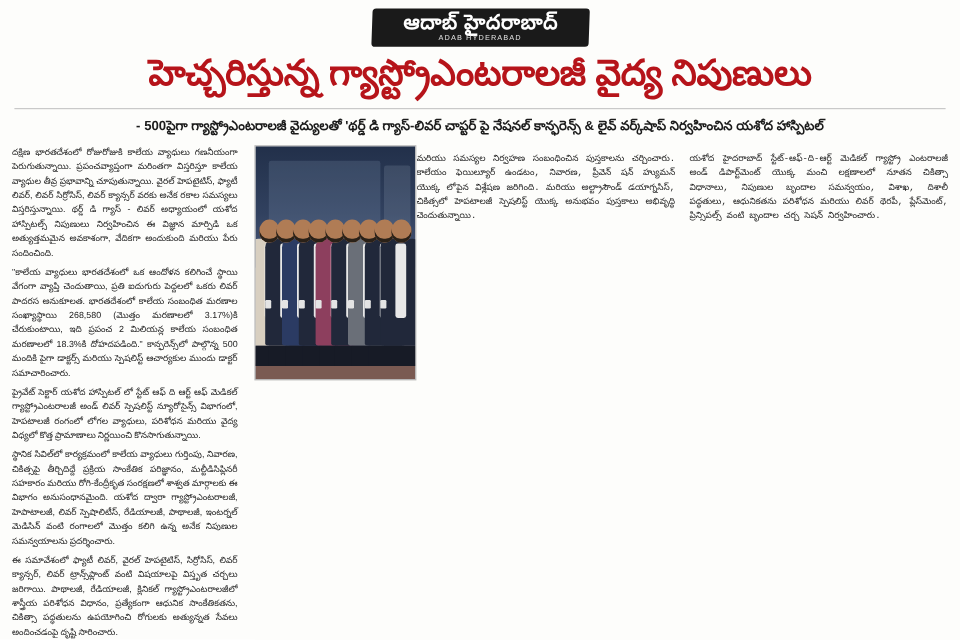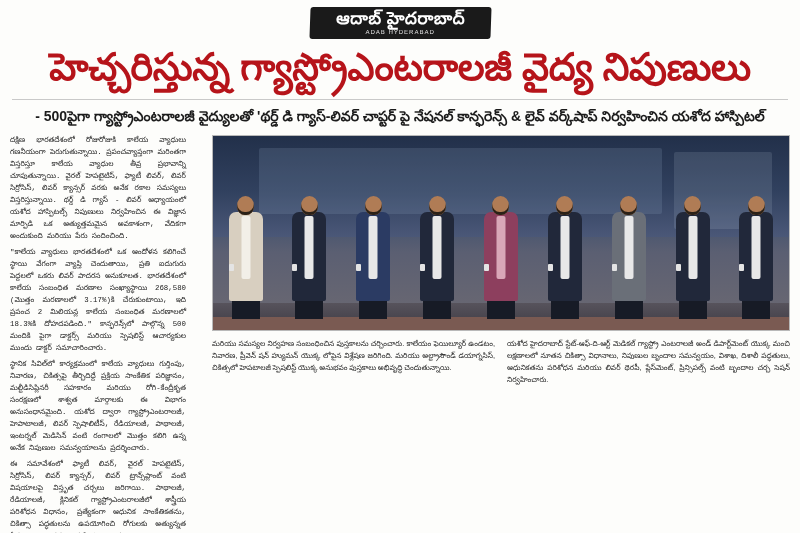--- a/index.html
+++ b/index.html
@@ -60,36 +60,36 @@
   }
   .headline-1 {
     font-size: 23px;
     font-weight: bold;
     color: #111111;
     line-height: 1.25;
     letter-spacing: -0.2px;
     padding: 0 6px;
   }
   .headline-2 {
-    font-size: 38px;
+    font-size: 30px;
     font-weight: bold;
     color: #b6141a;
     line-height: 1.22;
     margin-top: 4px;
     letter-spacing: -0.3px;
     padding: 0 6px;
   }
   .rule {
     height: 1px;
     background: #c9c9c9;
     margin: 9px 2px 7px 2px;
   }
   .subhead {
     text-align: center;
-    font-size: 14px;
+    font-size: 11px;
     font-weight: bold;
     color: #1b1b1b;
     line-height: 1.35;
     padding: 0 8px;
   }
 
   
   .content {
     display: flex;
     margin-top: 9px;
@@ -101,21 +101,21 @@
     flex: 0 0 192px;
     font-size: 7.4px;
     line-height: 1.62;
     color: #1c1c1c;
     text-align: justify;
     word-spacing: -0.3px;
   }
   .col-right {
     flex: 1 1 auto;
     display: flex;
-    flex-direction: column;
+    font-family: Liberation Mono, monospace;
   }
 
   
   .photo {
     position: relative;
     width: 100%;
     height: 196px;
     border: 1px solid #b9b9b9;
     background: linear-gradient(#2f3d57 0%, #41516e 42%, #5b5f72 60%, #6d6a72 100%);
     overflow: hidden;
@@ -228,21 +228,21 @@
     margin-top: 7px;
     font-size: 7.4px;
     line-height: 1.62;
     color: #1c1c1c;
     text-align: justify;
     column-count: 2;
     column-gap: 12px;
     word-spacing: -0.3px;
   }
   .col-right-text p { margin: 0 0 4px 0; }
-  .col-left p { margin: 0 16px 4px 0; font-family: Liberation Mono, monospace; }
+  .col-left p { margin: 0 4px 4px 0; }
 </style>
 </head>
 <body>
 
 <div class="page">
 
   <div class="masthead">
     <div class="logo-badge">
       <div class="logo-main">ఆదాబ్ హైదరాబాద్</div>
       <div class="logo-sub">ADAB HYDERABAD</div>
@@ -255,20 +255,21 @@
 
   <div class="rule"></div>
 
   <div class="subhead">- 500పైగా గ్యాస్ట్రోఎంటరాలజీ వైద్యులతో 'థర్డ్ డి గ్యాస్-లివర్ చాప్టర్ పై నేషనల్ కాన్ఫరెన్స్ &amp; లైవ్ వర్క్‌షాప్ నిర్వహించిన యశోద హాస్పిటల్</div>
 
   <div class="content">
 
     <div class="col-left">
       <p>దక్షిణ భారతదేశంలో రోజురోజుకి కాలేయ వ్యాధులు గణనీయంగా పెరుగుతున్నాయి. ప్రపంచవ్యాప్తంగా మరింతగా విస్తరిస్తూ కాలేయ వ్యాధుల తీవ్ర ప్రభావాన్ని చూపుతున్నాయి. వైరల్ హెపటైటిస్, ఫ్యాటీ లివర్, లివర్ సిర్రోసిస్, లివర్ క్యాన్సర్ వరకు అనేక రకాల సమస్యలు విస్తరిస్తున్నాయి. థర్డ్ డి గ్యాస్ - లివర్ అధ్యాయంలో యశోద హాస్పిటల్స్ నిపుణులు నిర్వహించిన ఈ విజ్ఞాన మార్పిడి ఒక అత్యుత్తమమైన అవకాశంగా, వేదికగా అందుకుంది మరియు పేరు సందించింది.</p>
       <p>"కాలేయ వ్యాధులు భారతదేశంలో ఒక ఆందోళన కలిగించే స్థాయి వేగంగా వ్యాప్తి చెందుతాయి, ప్రతి ఐదుగురు పెద్దలలో ఒకరు లివర్ పాదరస అనుకూలత. భారతదేశంలో కాలేయ సంబంధిత మరణాల సంఖ్యాస్థాయి 268,580 (మొత్తం మరణాలలో 3.17%)కి చేరుకుంటాయి, ఇది ప్రపంచ 2 మిలియన్ల కాలేయ సంబంధిత మరణాలలో 18.3%కి దోహదపడింది." కాన్ఫరెన్స్‌లో పాల్గొన్న 500 మందికి పైగా డాక్టర్స్ మరియు స్పెషలిస్ట్ ఆచార్యకుల ముందు డాక్టర్ సమాచారించారు.</p>
+      <p>ప్రైవేట్ సెక్టార్ యశోద హాస్పిటల్ లో స్టేట్ ఆఫ్ ది ఆర్ట్ ఆఫ్ మెడికల్ గ్యాస్ట్రోఎంటరాలజీ అండ్ లివర్ స్పెషలిస్ట్ న్యూరోసైన్స్ విభాగంలో, హెపటాలజీ రంగంలో లోగల వ్యాధులు, పరిశోధన మరియు వైద్య విధ్యలో కొత్త ప్రామాణాలు నిర్ణయించి కొనసాగుతున్నాయి.</p>
       <p>స్థానిక సివిల్‌లో కార్యక్రమంలో కాలేయ వ్యాధులు గుర్తింపు, నివారణ, చికిత్సపై తీర్చిదిద్దే ప్రక్రియ సాంకేతిక పరిజ్ఞానం, మల్టీడిసిప్లినరీ సహకారం మరియు రోగి-కేంద్రీకృత సంరక్షణలో శాశ్వత మార్గాలకు ఈ విభాగం అనుసంధానమైంది. యశోద ద్వారా గ్యాస్ట్రోఎంటరాలజీ, హెపాటాలజీ, లివర్ స్పెషాలిటీస్, రేడియాలజీ, పాథాలజీ, ఇంటర్నల్ మెడిసిన్ వంటి రంగాలలో మొత్తం కలిగి ఉన్న అనేక నిపుణుల సమన్వయాలను ప్రదర్శించారు.</p>
       <p>ఈ సమావేశంలో ఫ్యాటీ లివర్, వైరల్ హెపటైటిస్, సిర్రోసిస్, లివర్ క్యాన్సర్, లివర్ ట్రాన్స్‌ప్లాంట్ వంటి విషయాలపై విస్తృత చర్చలు జరిగాయి. పాథాలజీ, రేడియాలజీ, క్లినికల్ గ్యాస్ట్రోఎంటరాలజీలో శాస్త్రీయ పరిశోధన విధానం, ప్రత్యేకంగా ఆధునిక సాంకేతికతను, చికిత్సా పద్ధతులను ఉపయోగించి రోగులకు అత్యున్నత సేవలు అందించడంపై దృష్టి సారించారు.</p>
 
     </div>
 
     <div class="col-right">
 
       <div class="photo">
         <div class="backdrop-top"></div>
         <div class="screen"></div>

